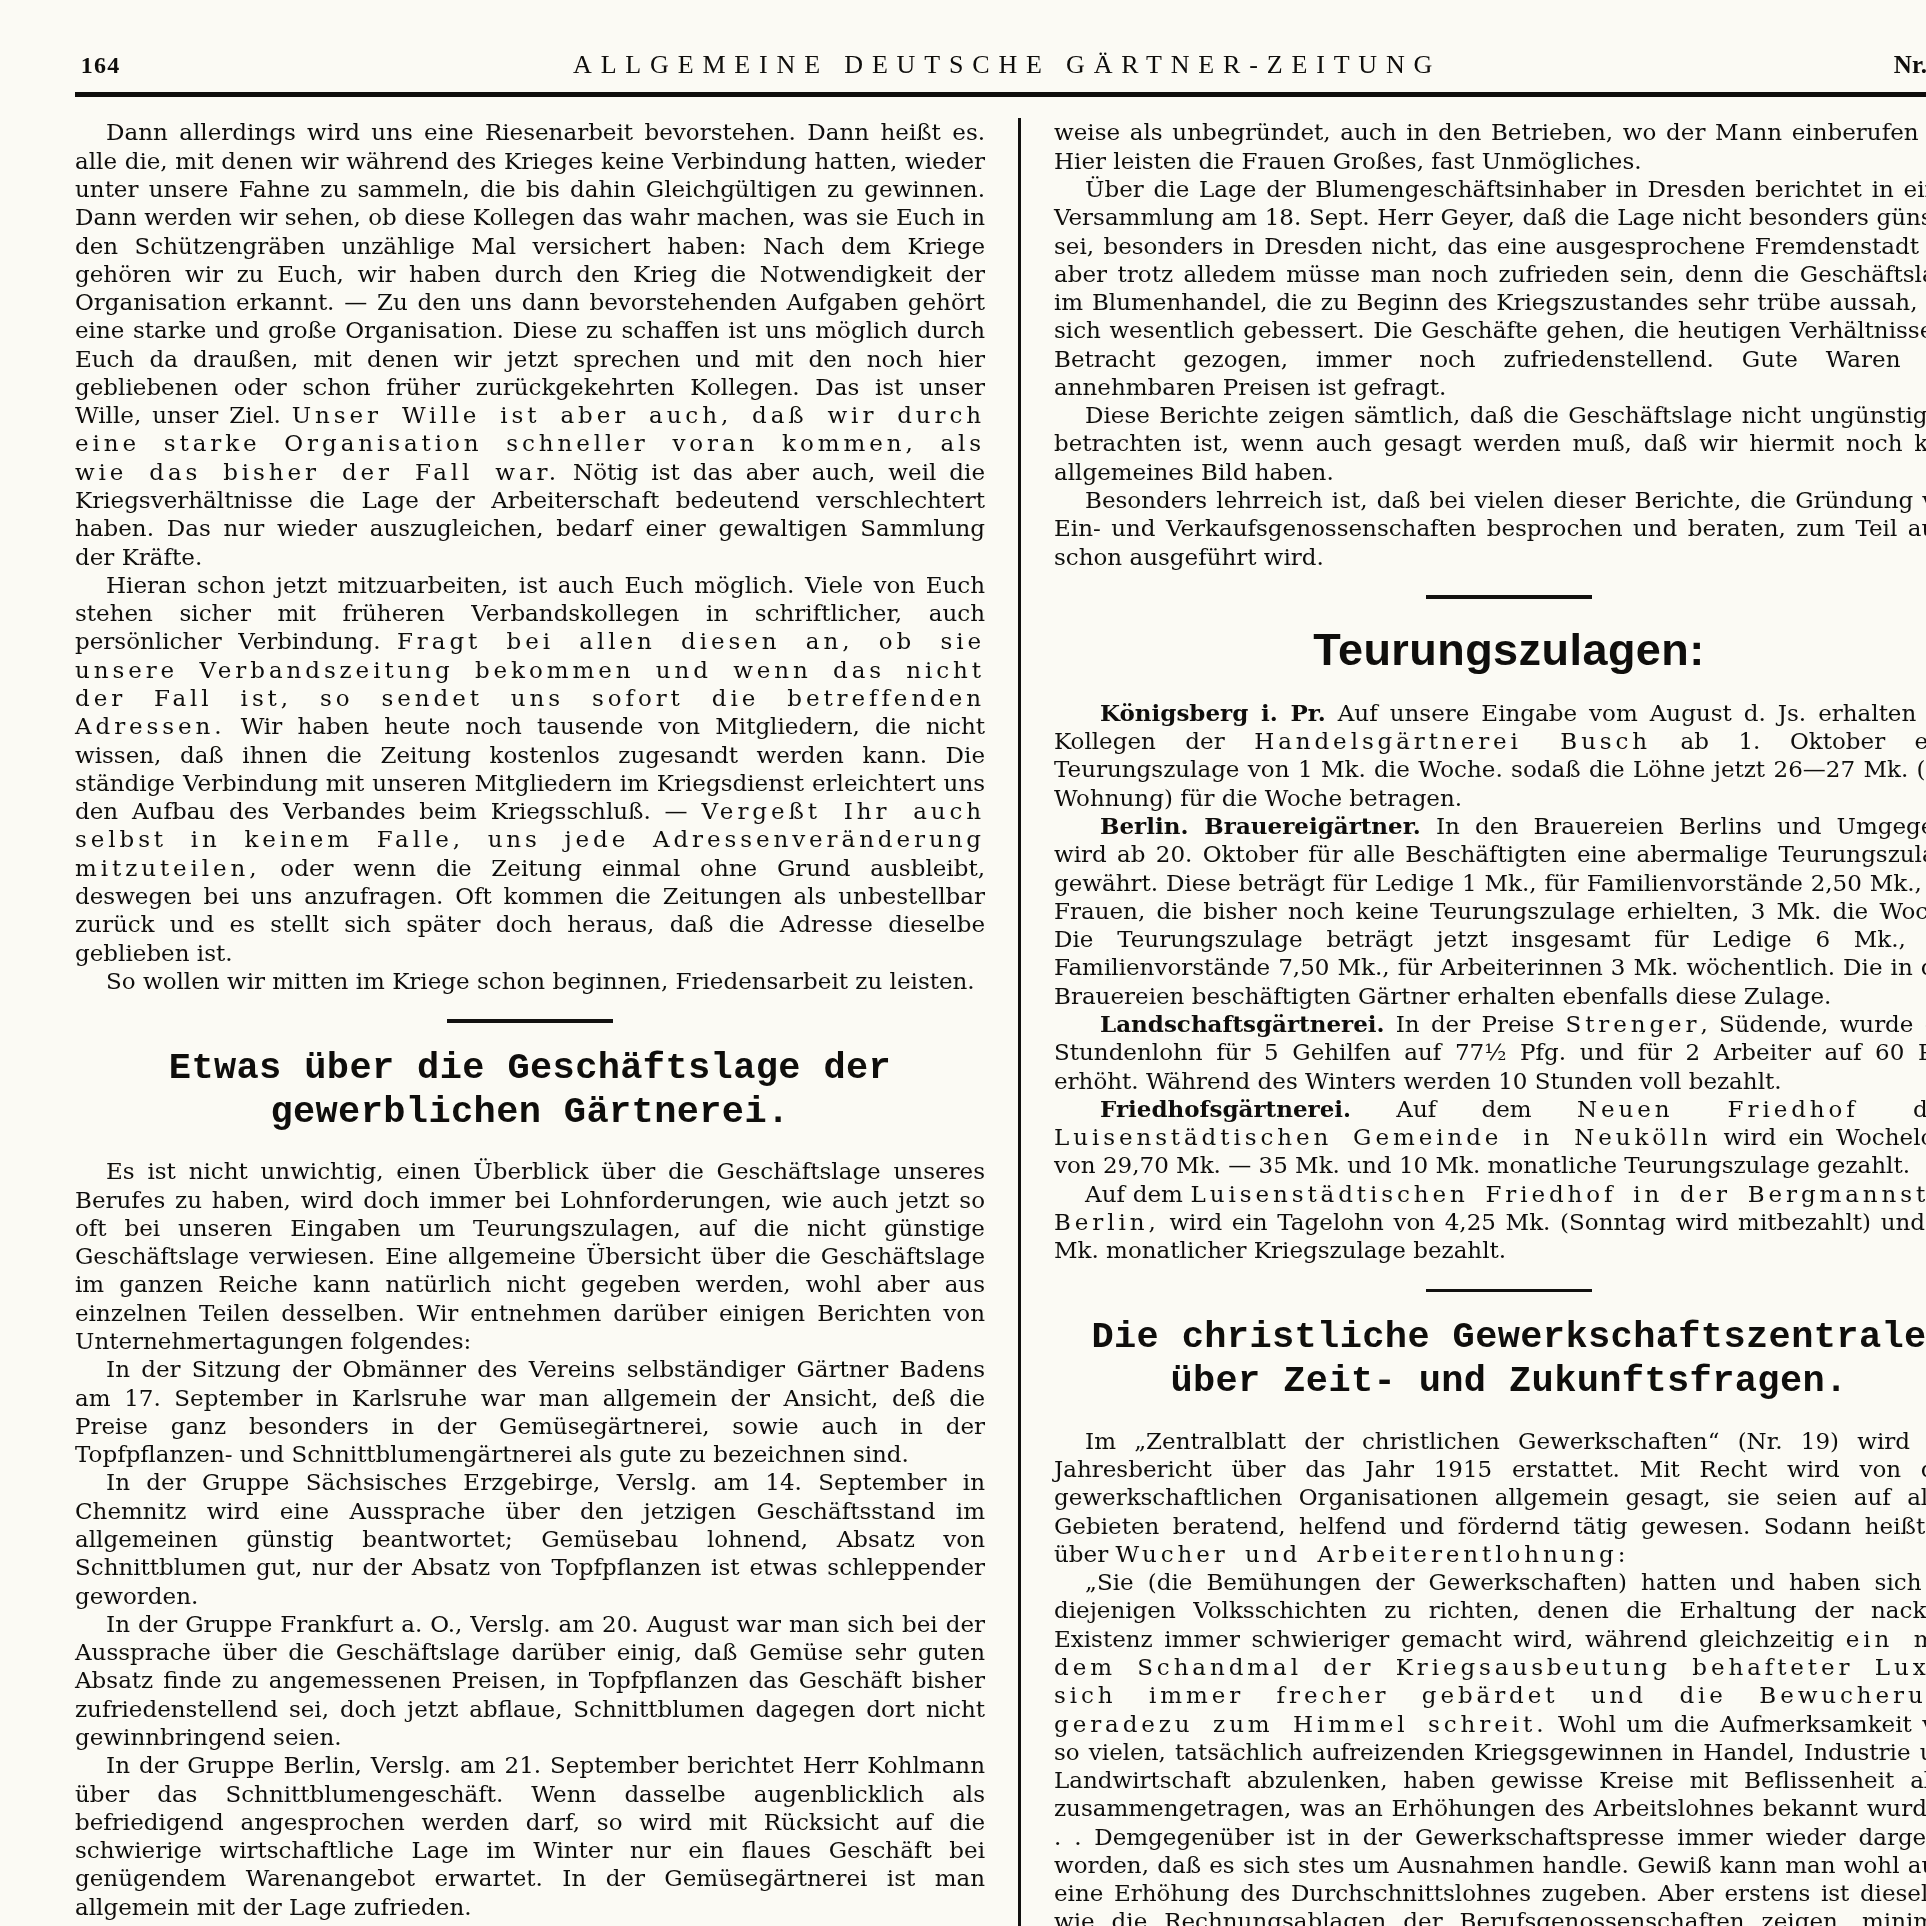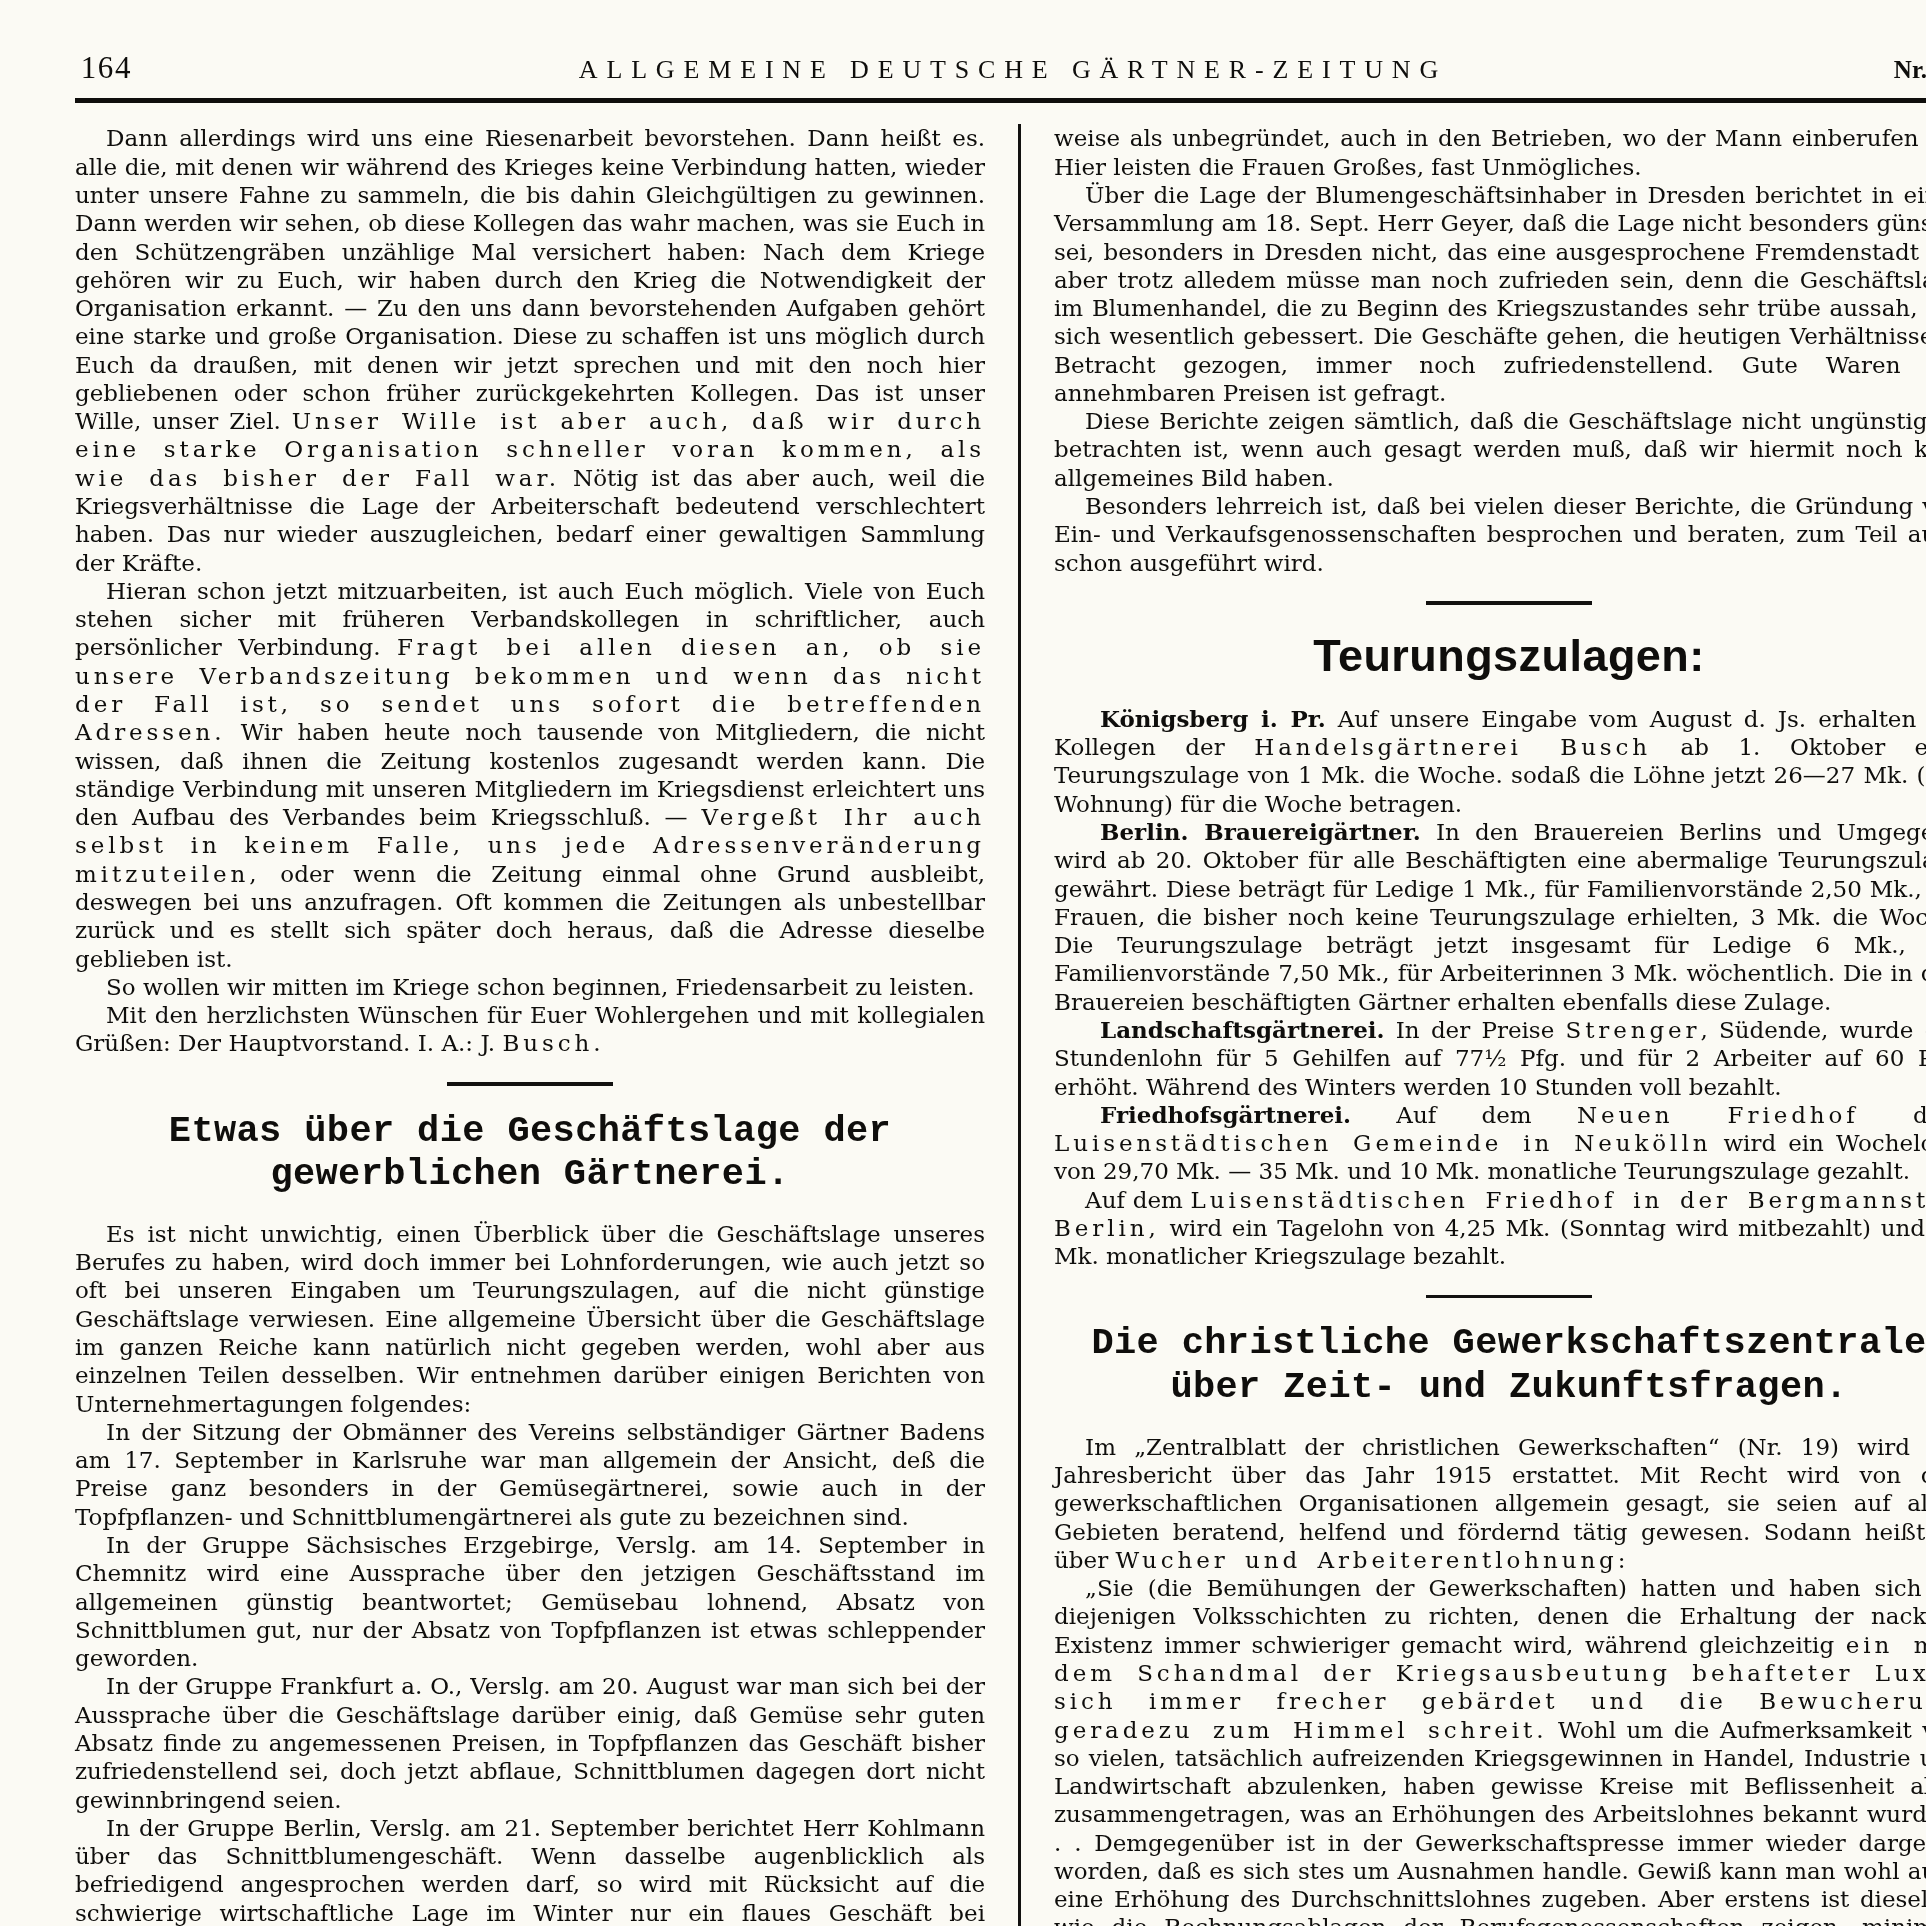--- a/index.html
+++ b/index.html
@@ -20,22 +20,22 @@
     overflow: hidden;
   }
   
   .header-row {
     display: flex;
     align-items: baseline;
     justify-content: space-between;
     padding: 0 5.8px;
   }
   .page-number {
-    font-size: 31px;
-    font-weight: normal;
+    font-size: 24px;
+    font-weight: bold;
     font-family: "Liberation Serif", serif;
     letter-spacing: 0.05em;
   }
   .masthead {
     font-size: 26px;
     font-weight: normal;
     font-family: "Liberation Serif", serif;
     letter-spacing: 0.34em;
     white-space: nowrap;
   }
@@ -94,21 +94,20 @@
     <span class="masthead">ALLGEMEINE DEUTSCHE GÄRTNER-ZEITUNG</span>
     <span class="issue-number">Nr. 42</span>
   </div>
   <div class="header-rule"></div>
 
   <div class="columns">
     <div class="column left">
         <p class="para indent"><span class="seg-normal">Dann allerdings wird uns eine Riesenarbeit bevorstehen. Dann heißt es. alle die, mit denen wir während des Krieges keine Verbindung hatten, wieder unter unsere Fahne zu sammeln, die bis dahin Gleichgültigen zu gewinnen. Dann werden wir sehen, ob diese Kollegen das wahr machen, was sie Euch in den Schützengräben unzählige Mal versichert haben: Nach dem Kriege gehören wir zu Euch, wir haben durch den Krieg die Notwendigkeit der Organisation erkannt. — Zu den uns dann bevorstehenden Aufgaben gehört eine starke und große Organisation. Diese zu schaffen ist uns möglich durch Euch da draußen, mit denen wir jetzt sprechen und mit den noch hier gebliebenen oder schon früher zurückgekehrten Kollegen. Das ist unser Wille, unser Ziel. </span><span class="seg-sperr">Unser Wille ist aber auch, daß wir durch eine starke Organisation schneller voran kommen, als wie das bisher der Fall war.</span><span class="seg-normal"> Nötig ist das aber auch, weil die Kriegsverhältnisse die Lage der Arbeiterschaft bedeutend verschlechtert haben. Das nur wieder auszugleichen, bedarf einer gewaltigen Sammlung der Kräfte.</span></p>
         <p class="para indent"><span class="seg-normal">Hieran schon jetzt mitzuarbeiten, ist auch Euch möglich. Viele von Euch stehen sicher mit früheren Verbandskollegen in schriftlicher, auch persönlicher Verbindung. </span><span class="seg-sperr">Fragt bei allen diesen an, ob sie unsere Verbandszeitung bekommen und wenn das nicht der Fall ist, so sendet uns sofort die betreffenden Adressen.</span><span class="seg-normal"> Wir haben heute noch tausende von Mitgliedern, die nicht wissen, daß ihnen die Zeitung kostenlos zugesandt werden kann. Die ständige Verbindung mit unseren Mitgliedern im Kriegsdienst erleichtert uns den Aufbau des Verbandes beim Kriegsschluß. — </span><span class="seg-sperr">Vergeßt Ihr auch selbst in keinem Falle, uns jede Adressenveränderung mitzuteilen,</span><span class="seg-normal"> oder wenn die Zeitung einmal ohne Grund ausbleibt, deswegen bei uns anzufragen. Oft kommen die Zeitungen als unbestellbar zurück und es stellt sich später doch heraus, daß die Adresse dieselbe geblieben ist.</span></p>
         <p class="para indent"><span class="seg-normal">So wollen wir mitten im Kriege schon beginnen, Friedensarbeit zu leisten.</span></p>
-        <p class="para indent"><span class="seg-normal">Mit den herzlichsten Wünschen für Euer Wohlergehen und mit kollegialen Grüßen:  Der Hauptvorstand.  I. A.: J. </span><span class="seg-sperr">Busch</span><span class="seg-normal">.</span></p>
         <div class="separator"></div>
         <h2 class="article-heading size-lg">Etwas über die Geschäftslage der<br>gewerblichen Gärtnerei.</h2>
         <p class="para indent"><span class="seg-normal">Es ist nicht unwichtig, einen Überblick über die Geschäftslage unseres Berufes zu haben, wird doch immer bei Lohnforderungen, wie auch jetzt so oft bei unseren Eingaben um Teurungszulagen, auf die nicht günstige Geschäftslage verwiesen. Eine allgemeine Übersicht über die Geschäftslage im ganzen Reiche kann natürlich nicht gegeben werden, wohl aber aus einzelnen Teilen desselben. Wir entnehmen darüber einigen Berichten von Unternehmertagungen folgendes:</span></p>
         <p class="para indent"><span class="seg-normal">In der Sitzung der Obmänner des Vereins selbständiger Gärtner Badens am 17. September in Karlsruhe war man allgemein der Ansicht, deß die Preise ganz besonders in der Gemüsegärtnerei, sowie auch in der Topfpflanzen- und Schnittblumengärtnerei als gute zu bezeichnen sind.</span></p>
         <p class="para indent"><span class="seg-normal">In der Gruppe Sächsisches Erzgebirge, Verslg. am 14. September in Chemnitz wird eine Aussprache über den jetzigen Geschäftsstand im allgemeinen günstig beantwortet;  Gemüsebau lohnend, Absatz von Schnittblumen gut, nur der Absatz von Topfpflanzen ist etwas schleppender geworden.</span></p>
         <p class="para indent"><span class="seg-normal">In der Gruppe Frankfurt a. O., Verslg. am 20. August war man sich bei der Aussprache über die Geschäftslage darüber einig, daß Gemüse sehr guten Absatz finde zu angemessenen Preisen, in Topfpflanzen das Geschäft bisher zufriedenstellend sei, doch jetzt abflaue, Schnittblumen dagegen dort nicht gewinnbringend seien.</span></p>
         <p class="para indent"><span class="seg-normal">In der Gruppe Berlin, Verslg. am 21. September berichtet Herr Kohlmann über das Schnittblumengeschäft. Wenn dasselbe augenblicklich als befriedigend angesprochen werden darf, so wird mit Rücksicht auf die schwierige wirtschaftliche Lage im Winter nur ein flaues Geschäft bei genügendem Warenangebot erwartet. In der Gemüsegärtnerei ist man allgemein mit der Lage zufrieden.</span></p>
       </div>
     <div class="column right">
         <p class="para"><span class="seg-normal">weise als unbegründet, auch in den Betrieben, wo der Mann einberufen ist. Hier leisten die Frauen Großes, fast Unmögliches.</span></p>

